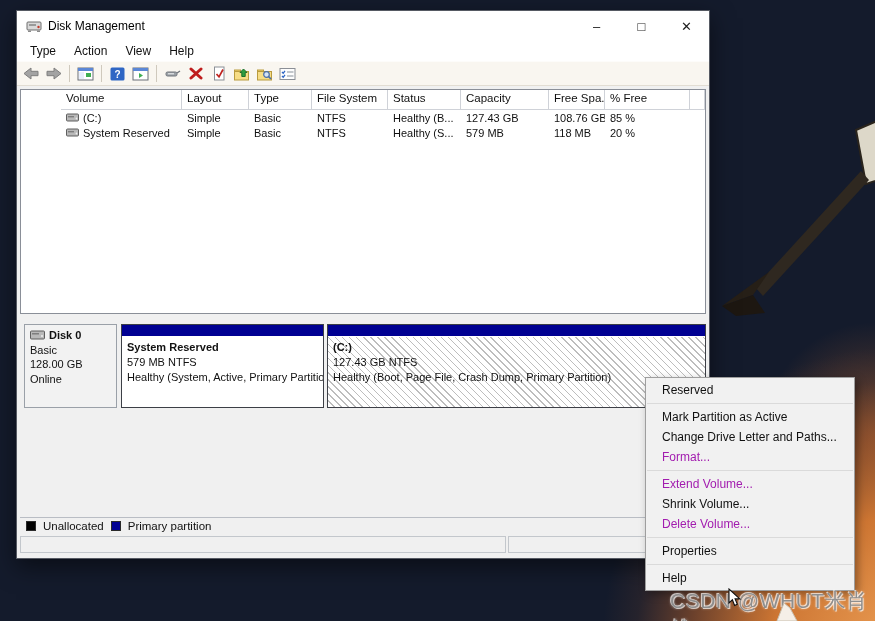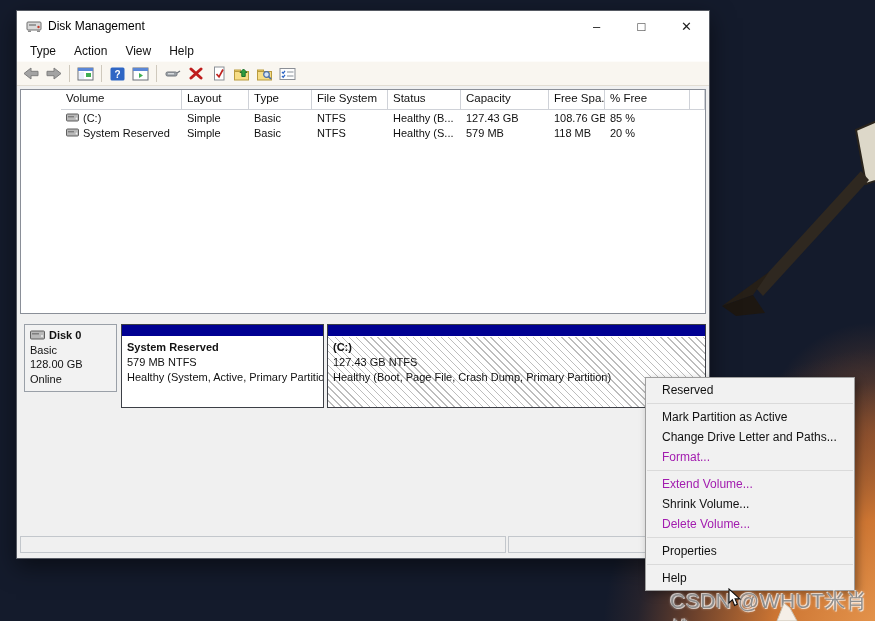--- a/index.html
+++ b/index.html
@@ -35,21 +35,21 @@
   
   .listview{position:absolute;left:3px;top:78px;width:686px;height:225px;background:#fff;border:1px solid #8a8f98;box-sizing:border-box;overflow:hidden;padding-left:40px;}
   .lv-grid{display:grid;grid-template-columns:121px 67px 63px 76px 73px 88px 56px 85px 1fr;}
   .lv-head{height:19px;border-bottom:1px solid #cfd2d8;font-size:11.5px;color:#111;}
   .lv-head .hcell{border-right:1px solid #cfd2d8;padding:2px 0 0 5px;white-space:nowrap;overflow:hidden;box-sizing:border-box;}
   .lv-row{height:15px;font-size:11px;color:#111;align-items:center;}
   .lv-row .cell{padding-left:5px;white-space:nowrap;overflow:hidden;display:flex;align-items:center;gap:4px;}
 
   
   .graphpane{position:absolute;left:3px;top:303px;width:686px;height:203px;background:#f0f0f0;}
-  .disk-info{position:absolute;left:4px;top:10px;width:93px;height:68px;background:#f2f2f2;border:1px solid #9aa0a8;box-sizing:border-box;padding:3px 0 0 5px;font-size:11px;line-height:14.5px;color:#111;}
+  .disk-info{position:absolute;left:4px;top:10px;width:93px;height:84px;background:#f2f2f2;border:1px solid #9aa0a8;box-sizing:border-box;padding:3px 0 0 5px;font-size:11px;line-height:14.5px;color:#111;}
   .disk-info .dname{font-weight:bold;display:flex;align-items:center;gap:4px;}
   .partitions{position:absolute;left:101px;top:10px;width:585px;height:84px;}
   .part{position:absolute;top:0;height:84px;border:1px solid #3c3f46;box-sizing:border-box;background:#fff;}
   .part .bar{height:11px;background:#000092;border-bottom:1px solid #fff;}
   .part .body{position:relative;height:70px;padding:3px 0 0 5px;font-size:11px;line-height:15px;color:#111;white-space:nowrap;overflow:hidden;box-sizing:border-box;}
   .part.selected .body{background:repeating-linear-gradient(45deg,#ffffff 0 4px,#bdbdbd 4px 5px);}
   .part .pname{font-weight:bold;}
   .legendbar{position:absolute;left:3px;top:506px;width:686px;height:17px;background:#f0f0f0;border-top:1px solid #b9bdc4;display:flex;align-items:center;gap:7px;padding-left:6px;box-sizing:border-box;font-size:11.5px;color:#111;}
   .swatch{width:10px;height:10px;border:1px solid #2a2a2a;box-sizing:border-box;}
   .statusbar{position:absolute;left:3px;top:524px;width:686px;height:20px;background:#f0f0f0;display:flex;gap:2px;padding-top:1px;box-sizing:border-box;}
@@ -265,20 +265,26 @@
           <div class="bar"></div>
           <div class="body">
             <div class="pname">(C:)</div>
             <div>127.43 GB NTFS</div>
             <div>Healthy (Boot, Page File, Crash Dump, Primary Partition)</div>
           </div>
         </div>
       </div>
     </div>
 
+    <div class="legendbar">
+      <span class="swatch" style="background:#000000;"></span>
+      <span>Unallocated</span>
+      <span class="swatch" style="background:#000092;"></span>
+      <span>Primary partition</span>
+    </div>
 
     <div class="statusbar">
       <div class="status-cell c1"></div>
       <div class="status-cell c2"></div>
     </div>
   </div>
 
   <div class="ctxmenu">
     <div class="cm-item">Reserved</div>
     <div class="cm-sep"></div>

